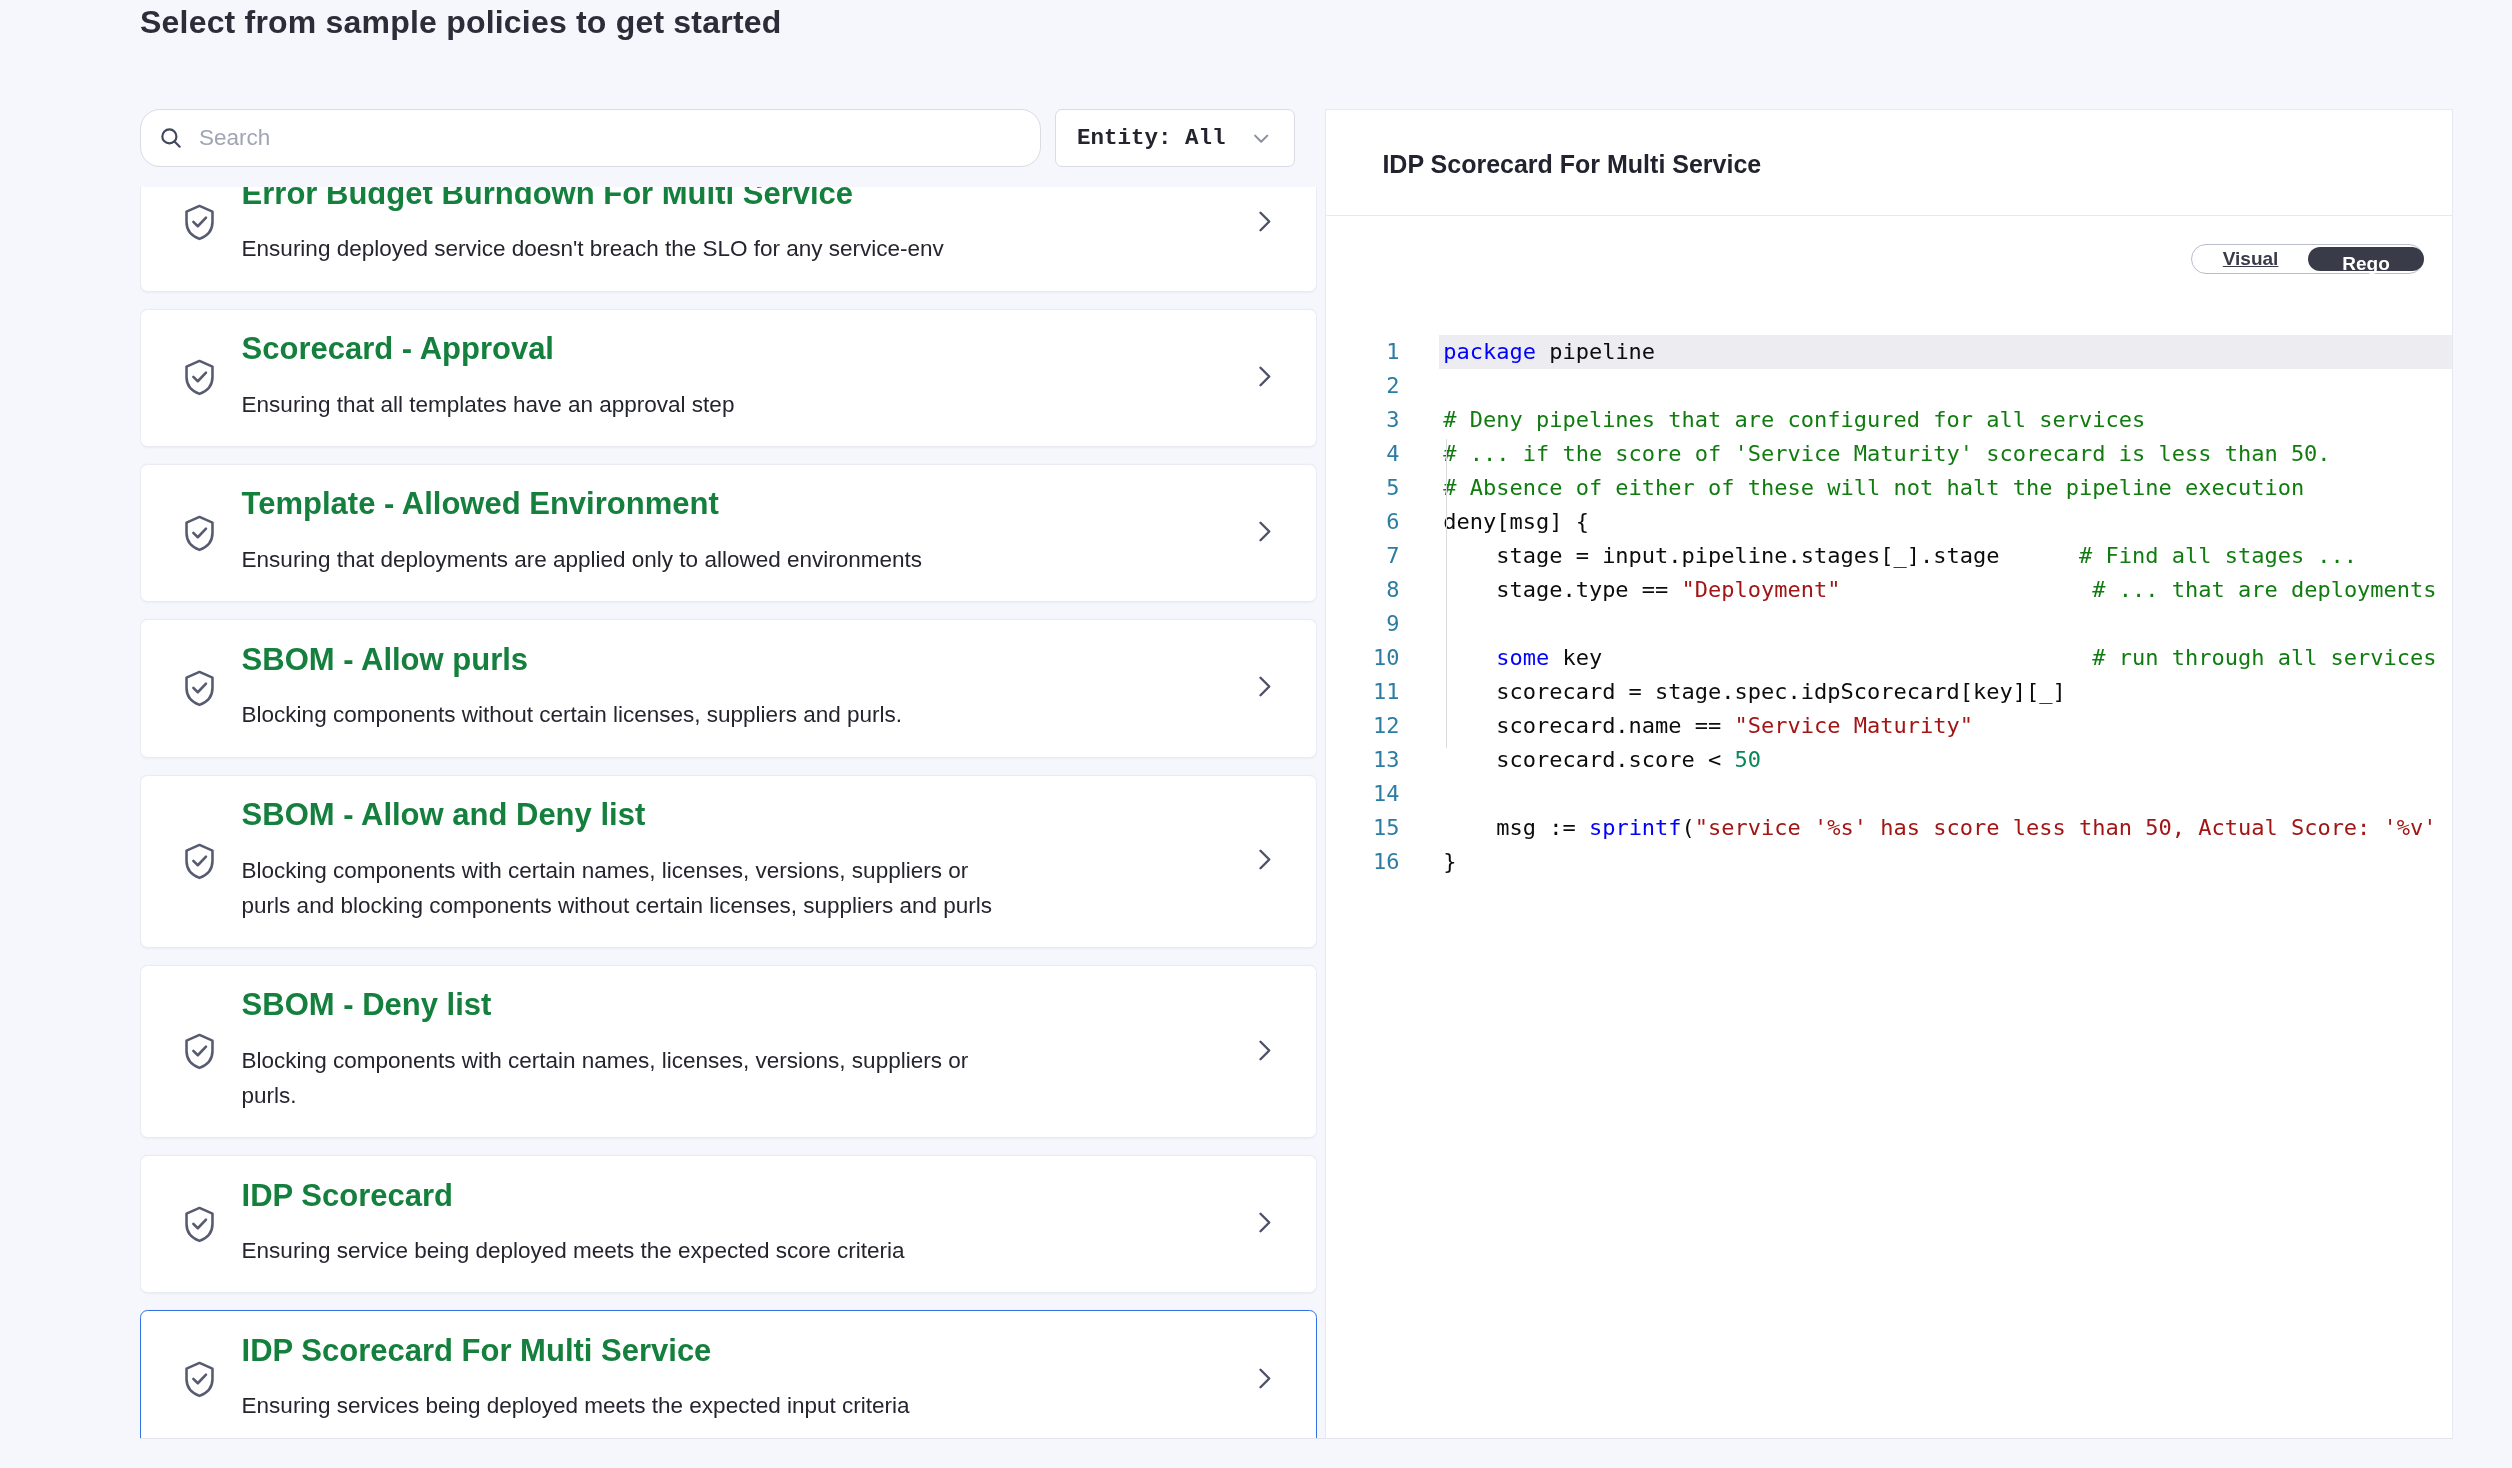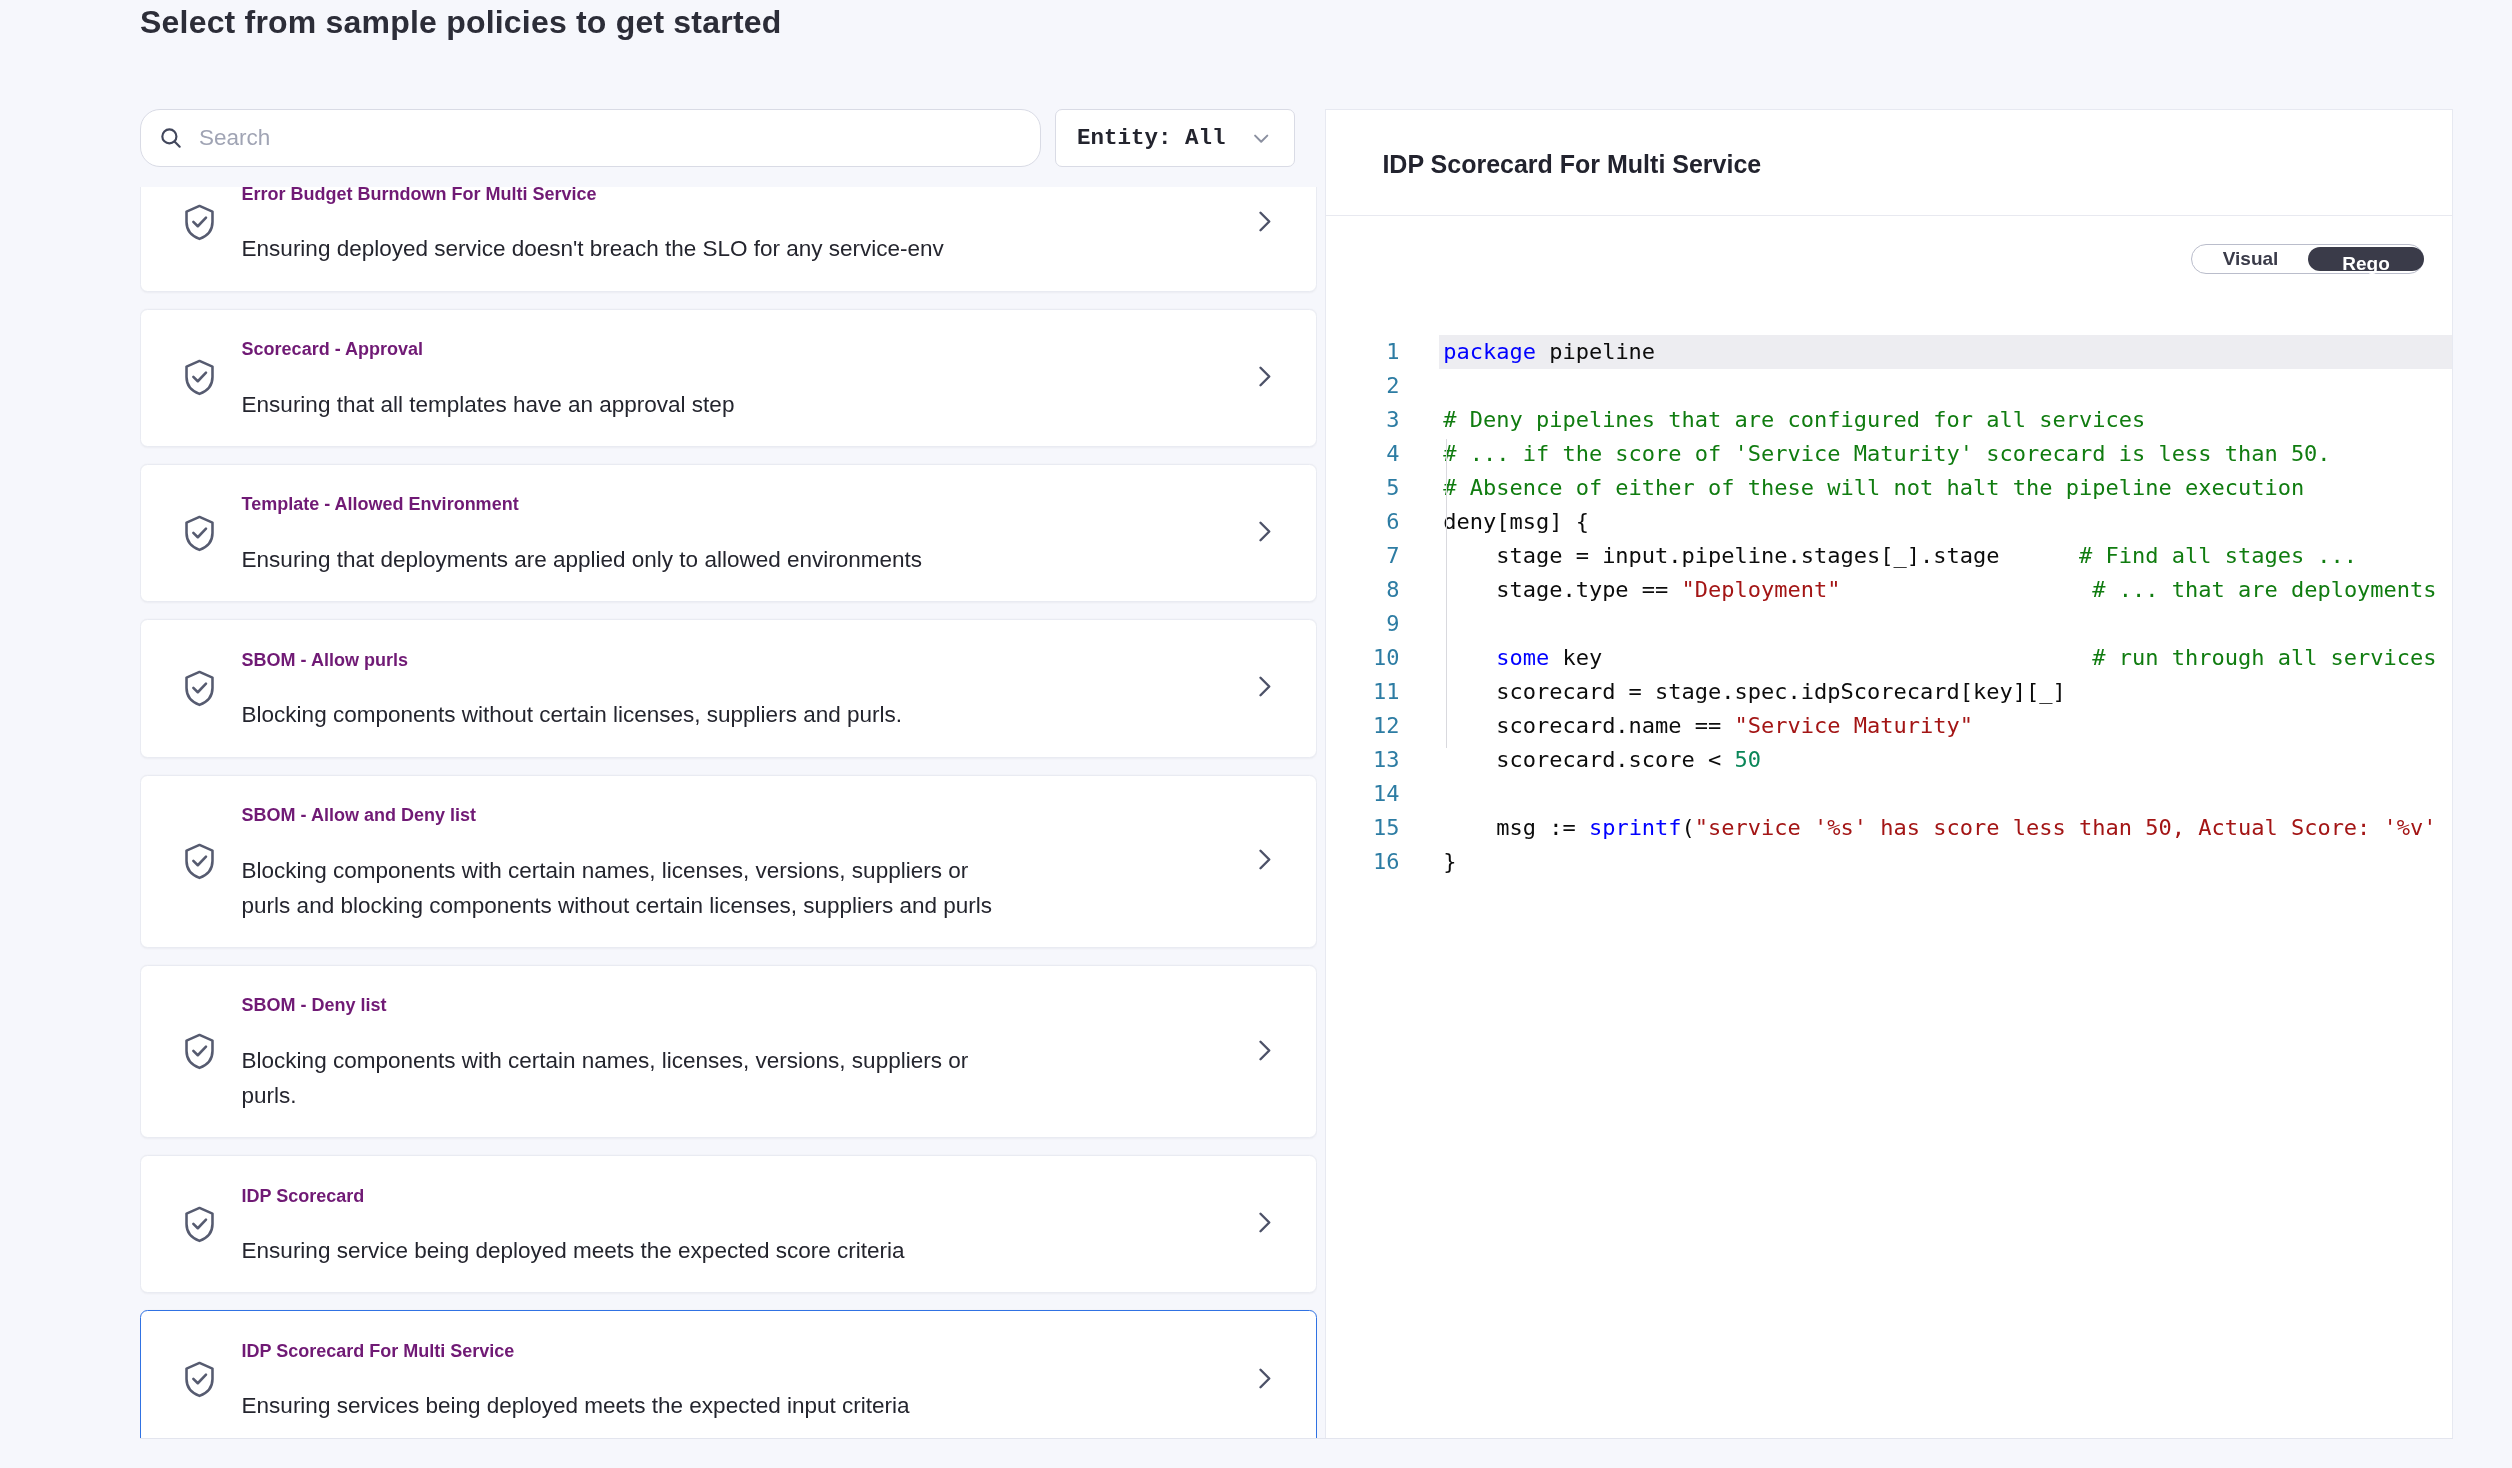--- a/index.html
+++ b/index.html
@@ -54,21 +54,21 @@
     background: #fff; border: 0.9px solid #e9ebf2; border-radius: 7.5px;
     box-shadow: 0 0.9px 1.9px rgba(35,38,59,.05);
     display: flex; align-items: center;
     padding: 24.4px 84px 24.4px 38px;
     cursor: pointer;
   }
   .policy-card.first { margin-top: -34px; }
   .policy-card.selected { border-width: 1.9px; }
   .policy-icon { width: 41px; flex: none; margin-right: 21.6px; display:flex; align-items:center; }
   .policy-text { min-width: 0; }
-  .policy-title { font-size: 18px; font-weight: 700; color: #701a75; line-height: 30px; }
+  .policy-title { font-size: 31px; font-weight: 700; color: #15803d; line-height: 30px; }
   .policy-desc  { font-size: 22.5px; color: #24252e; line-height: 35px; margin-top: 22.5px; white-space: pre-line; }
   .policy-chevron { position: absolute; right: 38px; top: 50%; transform: translateY(-50%); }
   
   .right-panel {
     width: 1128px; margin-left: 8.4px; flex: none;
     background: #fff;
     border: 0.9px solid #e7e9f1; border-bottom: none;
     position: relative; overflow: hidden;
   }
   .panel-header {
@@ -93,21 +93,21 @@
   }
   .view-toggle {
     position: absolute; top: 134px; right: 28px; z-index: 5;
     width: 233px; height: 30px;
     background: #fff; border: 1.4px solid #babdcb; border-radius: 938px;
     display: flex; align-items: center;
   }
   .toggle-seg {
     flex: 1; text-align: center;
     font-size: 19px; font-weight: 700; color: #3a3b49; line-height: 30px;
-    cursor: pointer; border-radius: 938px;
+    cursor: pointer; border-radius: 938px; text-decoration: underline;
   }
   .toggle-seg.active {
     color: #fff; height: 24px; line-height: 34px; margin: -1.9px -0.9px;
   }
 </style>
 </head>
 <body>
 
 <h1 class="page-title">Select from sample policies to get started</h1>
 

